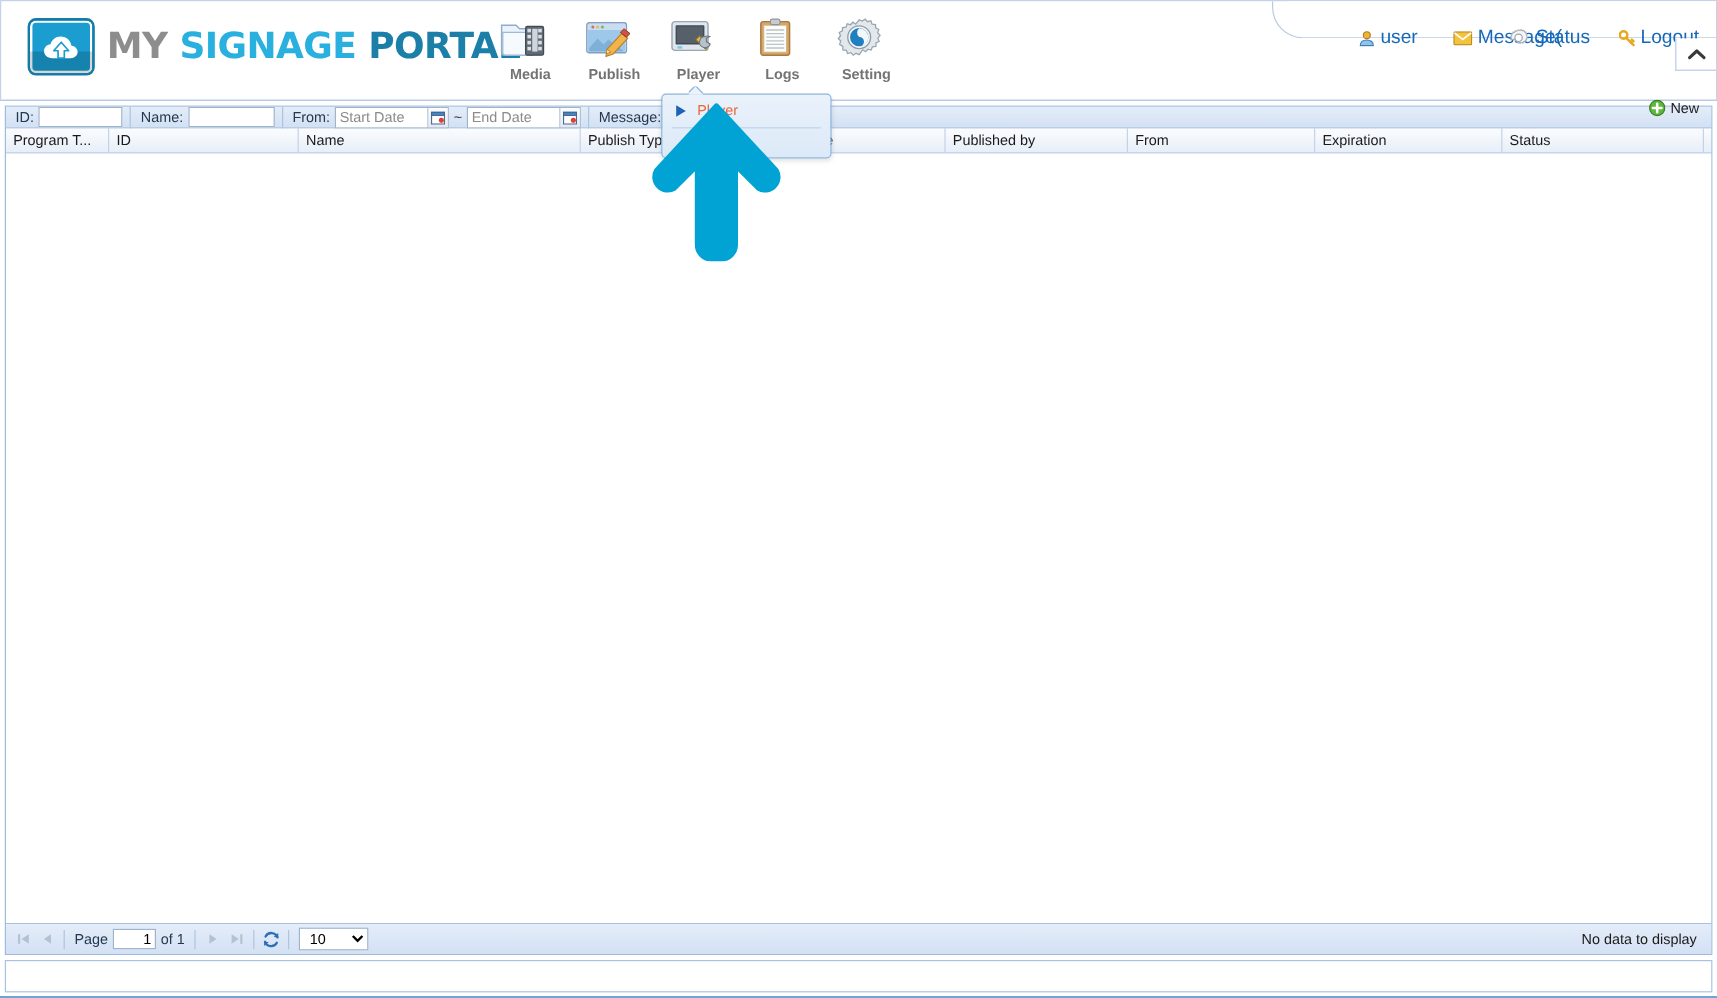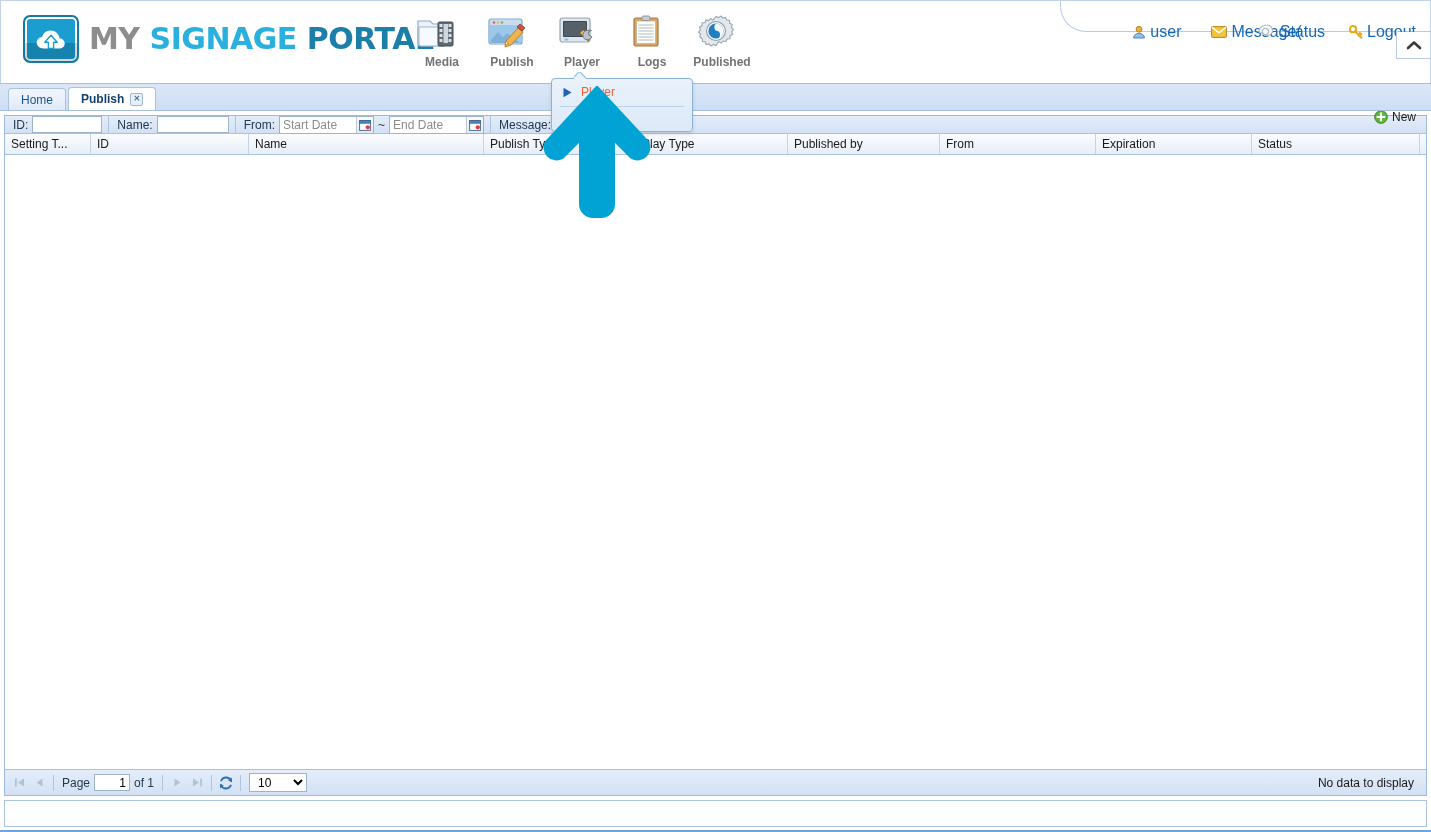--- a/index.html
+++ b/index.html
@@ -506,21 +506,21 @@
           <div class="nav-icon">
             <svg width="40" height="34" viewBox="0 0 40 34">
               <g fill="#e3e8ed" stroke="#9aa6b1" stroke-width="1.1">
                 <path d="M20 2.5l2.6 1.1 2.4-1.6 1.9 2.1 2.8-.7 1 2.7 2.9.3.1 2.9 2.6 1.3-.9 2.8 2 2.1-1.8 2.3 1 2.7-2.6 1.3-.1 2.9-2.9.3-1 2.7-2.8-.7-1.9 2.1-2.4-1.6L20 31.5l-2.6-1.1-2.4 1.6-1.9-2.1-2.8.7-1-2.7-2.9-.3-.1-2.9L3.7 23l.9-2.8-2-2.1 1.8-2.3-1-2.7 2.6-1.3.1-2.9 2.9-.3 1-2.7 2.8.7 1.9-2.1 2.4 1.6z"></path>
               </g>
               <circle cx="20" cy="17" r="9.5" fill="#f4f7fa" stroke="#8f9ba6" stroke-width="1.1"></circle>
               <circle cx="20" cy="17" r="7.6" fill="#1f7fc0"></circle>
               <path d="M20 9.6a7.6 7.6 0 0 1 0 15.2 4 4 0 0 0 0-8 4.6 4.6 0 0 1 0-7.2z" fill="#f4f7fa"></path>
             </svg>
           </div>
-          <div class="nav-label">Published</div>
+          <div class="nav-label">Setting</div>
         </div>
 
       </div>
 
       <div class="userbar-curve"></div>
       <div class="userbar">
 
         <div class="ub-item">
           <svg width="14" height="14" viewBox="0 0 14 14">
             <circle cx="7" cy="4.3" r="2.9" fill="#f0b33a" stroke="#b07d1c" stroke-width="0.9"></circle>
@@ -559,29 +559,20 @@
 
       <div class="collapse-btn">
         <svg width="16" height="10" viewBox="0 0 16 10">
           <path d="M2 8l6-5.5L14 8" fill="none" stroke="#3a3a3a" stroke-width="2.6" stroke-linecap="round" stroke-linejoin="round"></path>
         </svg>
       </div>
 
     </div>
   </div>
 
-  <div class="tabbar">
-    <div class="tab">
-      <span>Home</span>
-    </div>
-    <div class="tab active">
-      <span>Publish</span>
-      <span class="tab-close">✕</span>
-    </div>
-  </div>
 
   <div class="content">
     <div class="grid-panel">
 
       <div class="filterbar">
         <span class="f-label">ID:</span>
         <input class="f-input id" type="text" value="" style="">
         <span class="vsep"></span>
         <span class="f-label">Name:</span>
         <input class="f-input name" type="text" value="" style="">
@@ -619,21 +610,21 @@
         <div class="new-btn">
           <svg width="14" height="14" viewBox="0 0 14 14">
             <circle cx="7" cy="7" r="6.3" fill="#5eb83a" stroke="#3c7d24" stroke-width="1"></circle>
             <path d="M7 3.4v7.2M3.4 7h7.2" stroke="#ffffff" stroke-width="2.1" stroke-linecap="round"></path>
           </svg>
           <span>New</span>
         </div>
       </div>
 
       <div class="grid-head">
-        <div class="th" style="width:86px">Setting T...</div>
+        <div class="th" style="width:86px">Program T...</div>
         <div class="th" style="width:158px">ID</div>
         <div class="th" style="width:235px">Name</div>
         <div class="th" style="width:152px">Publish Type</div>
         <div class="th" style="width:152px">Play Type</div>
         <div class="th" style="width:152px">Published by</div>
         <div class="th" style="width:156px">From</div>
         <div class="th" style="width:156px">Expiration</div>
         <div class="th" style="width:168px">Status</div>
       </div>
 

